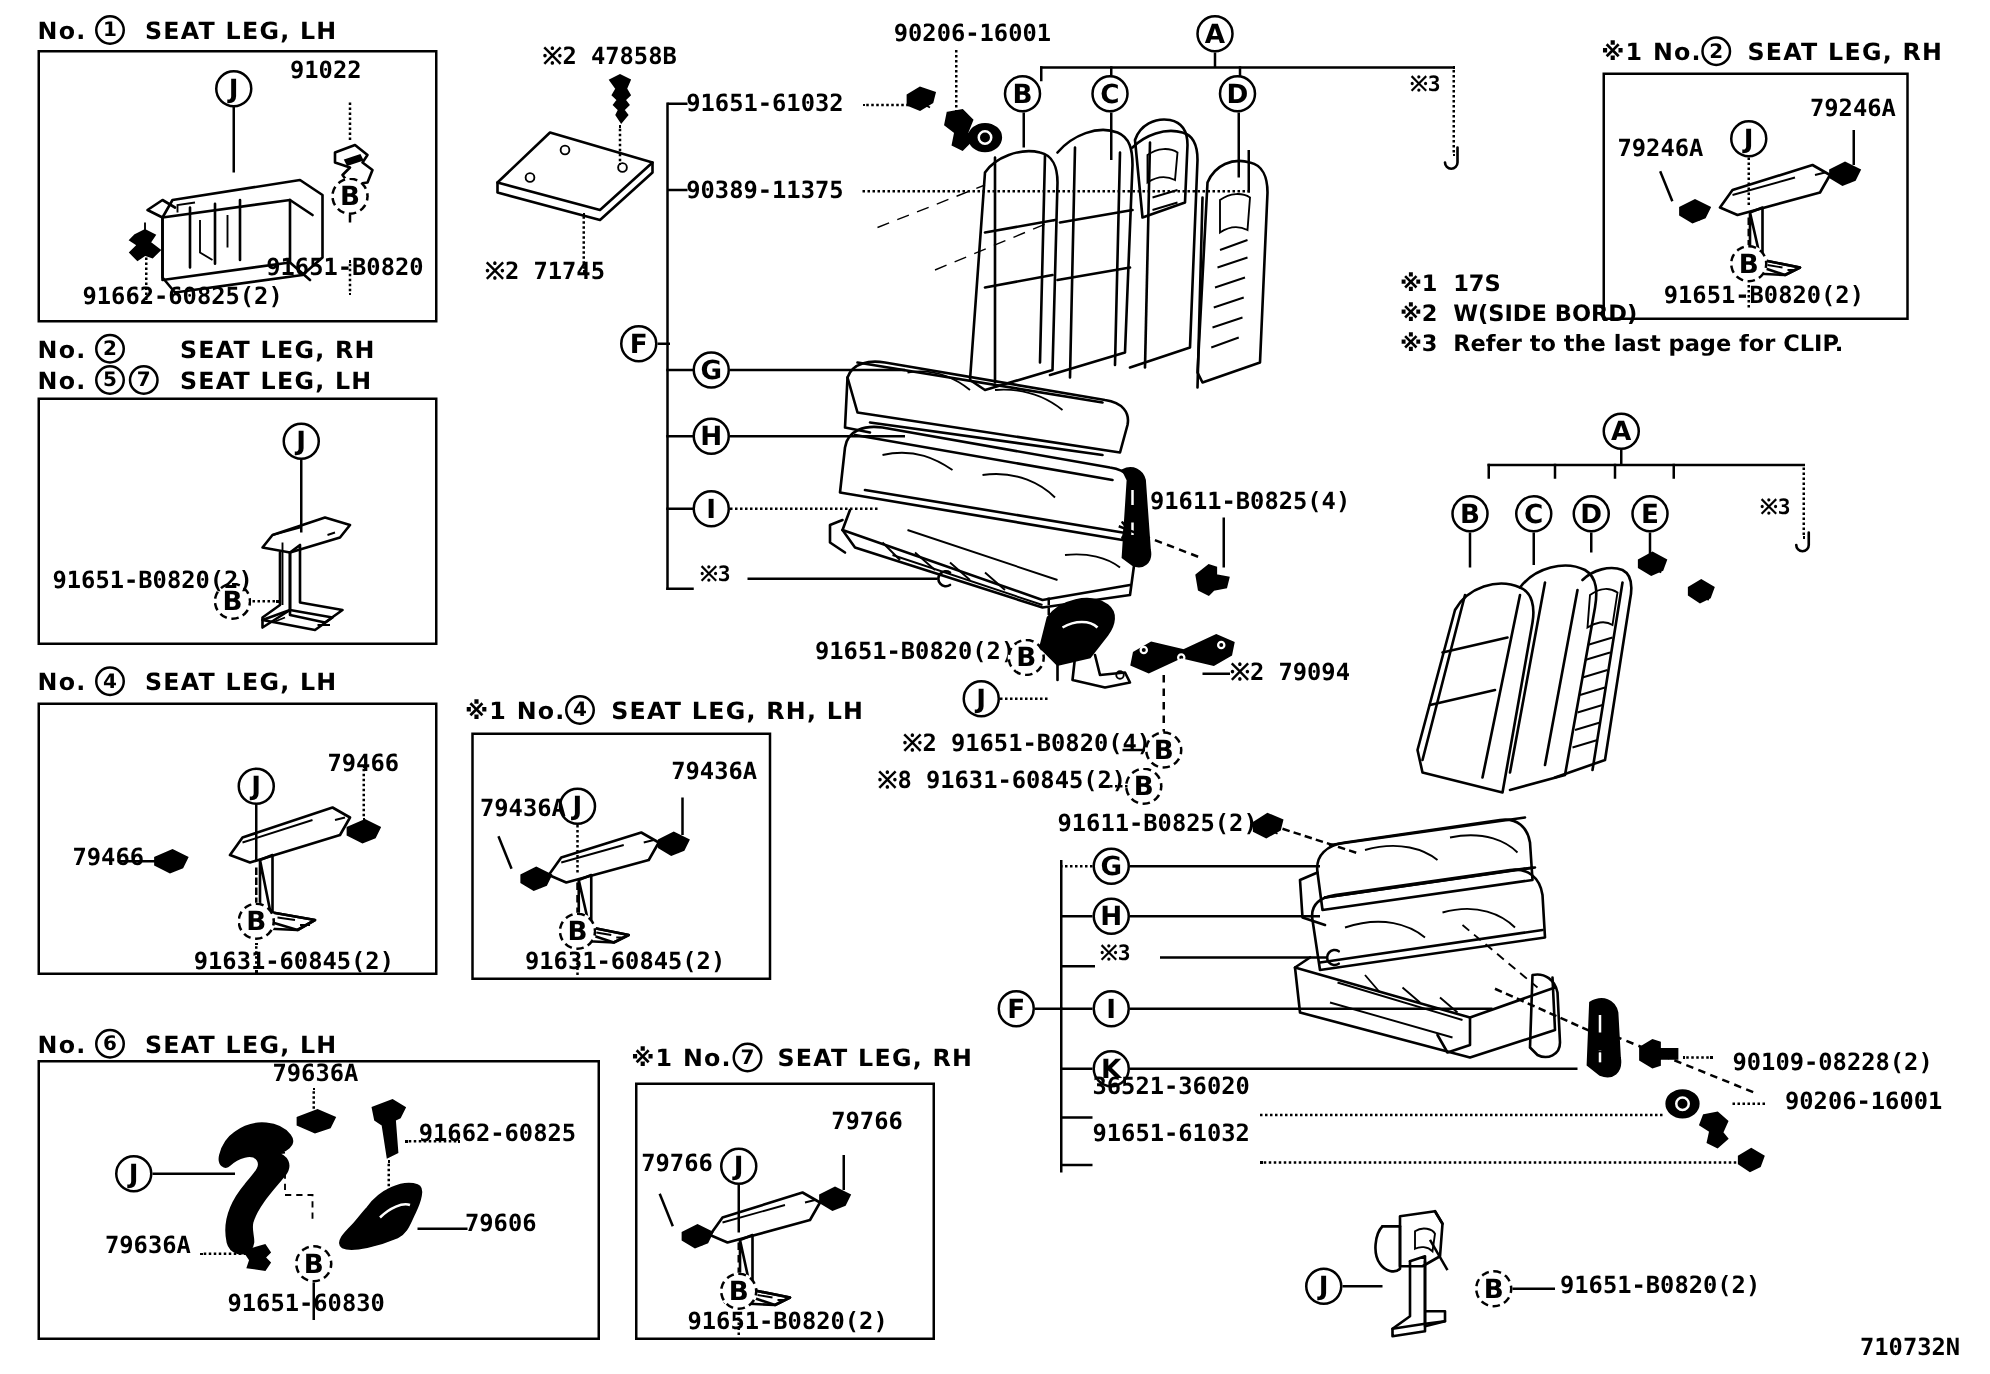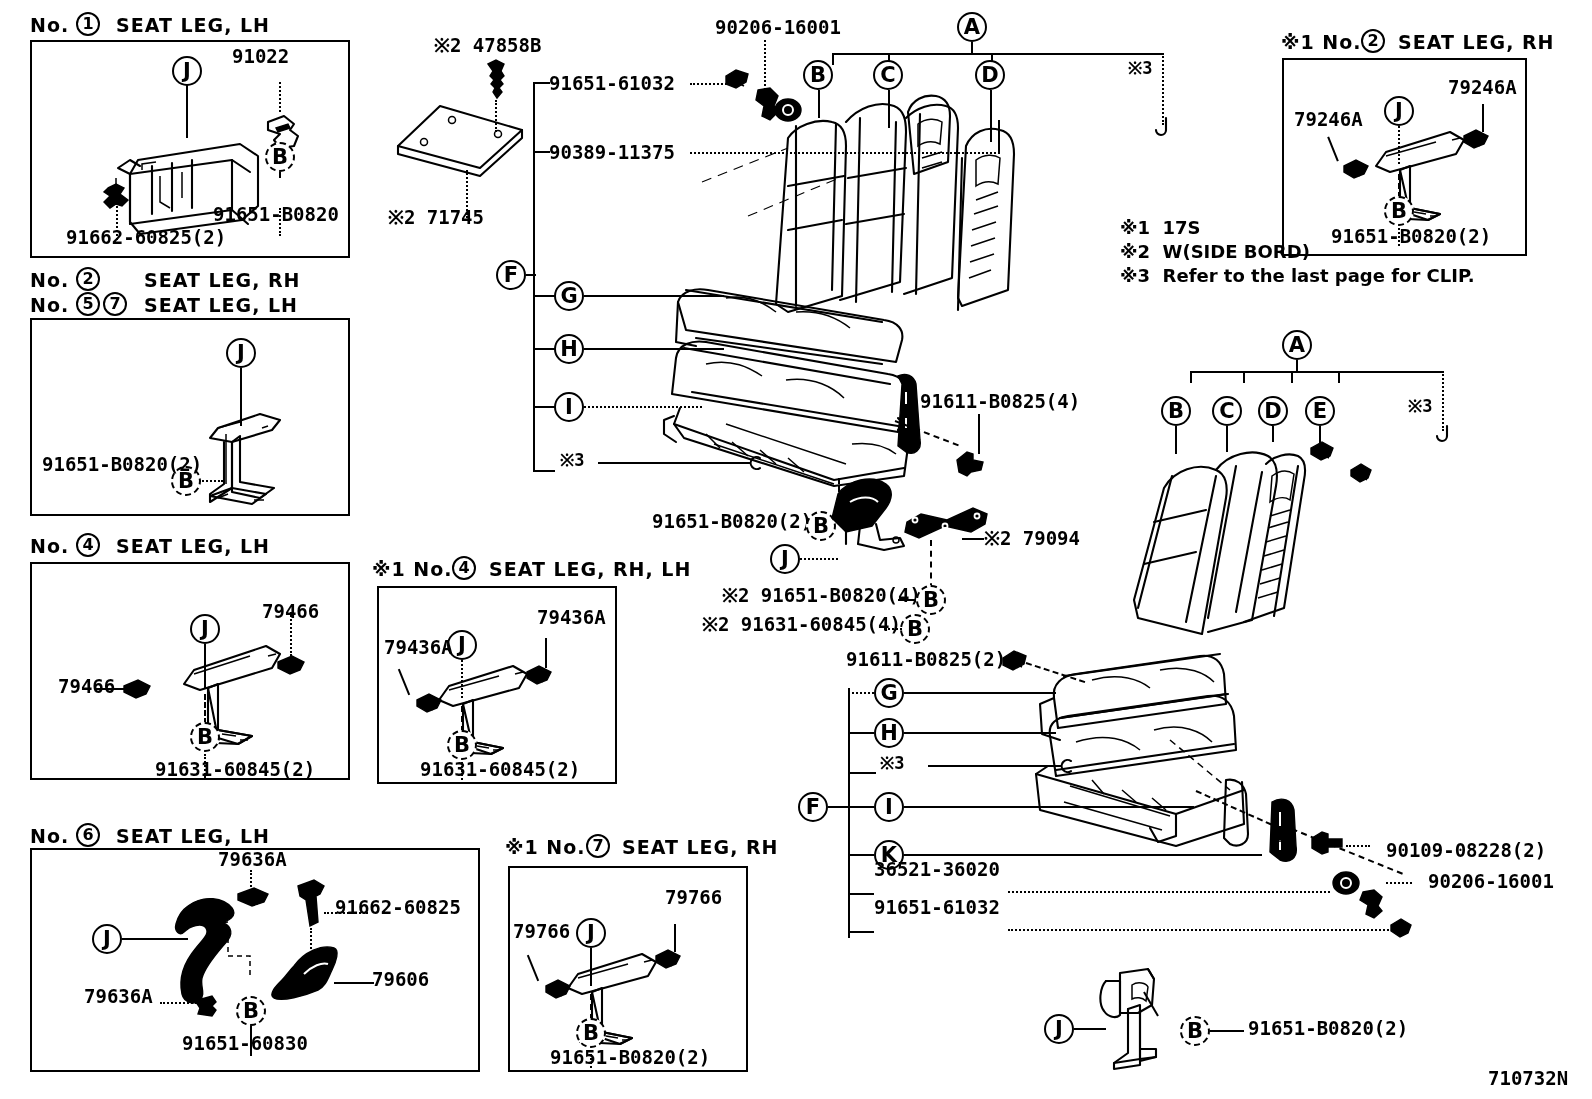--- a/index.html
+++ b/index.html
@@ -441,21 +441,21 @@
     <circle class="thin" style="stroke:#fff;stroke-width:1.8" cx="40" cy="26" r="2.5"></circle>
   </svg>
   <div class="ln lnh" style="left:962px; top:538px; width:22px;"></div>
   <div class="txt pn" style="left:984px; top:529px;">※2 79094</div>
 
   <div class="dshv" style="left:930px; top:540px; height:60px;"></div>
   <div class="txt pn" style="left:722px; top:586px;">※2 91651-B0820(4)</div>
   <div class="bub dash" style="left:916px; top:585px;">B</div>
   <div class="ln lnh" style="left:898px; top:599px; width:18px;"></div>
 
-  <div class="txt pn" style="left:702px; top:615px;">※2 91631-60845(4)</div>
+  <div class="txt pn" style="left:702px; top:615px;">※8 91631-60845(2)</div>
   <div class="bub dash" style="left:900px; top:614px;">B</div>
   <div class="dot" style="left:884px; top:628px; width:18px;"></div>
 
   <div class="bub" style="left:1282px; top:330px;">A</div>
   <div class="ln lnv" style="left:1296px; top:360px; height:12px;"></div>
   <div class="ln lnh" style="left:1190px; top:371px; width:254px;"></div>
   <div class="ln lnv" style="left:1190px; top:371px; height:12px;"></div>
   <div class="ln lnv" style="left:1243px; top:371px; height:12px;"></div>
   <div class="ln lnv" style="left:1291px; top:371px; height:12px;"></div>
   <div class="ln lnv" style="left:1338px; top:371px; height:12px;"></div>

